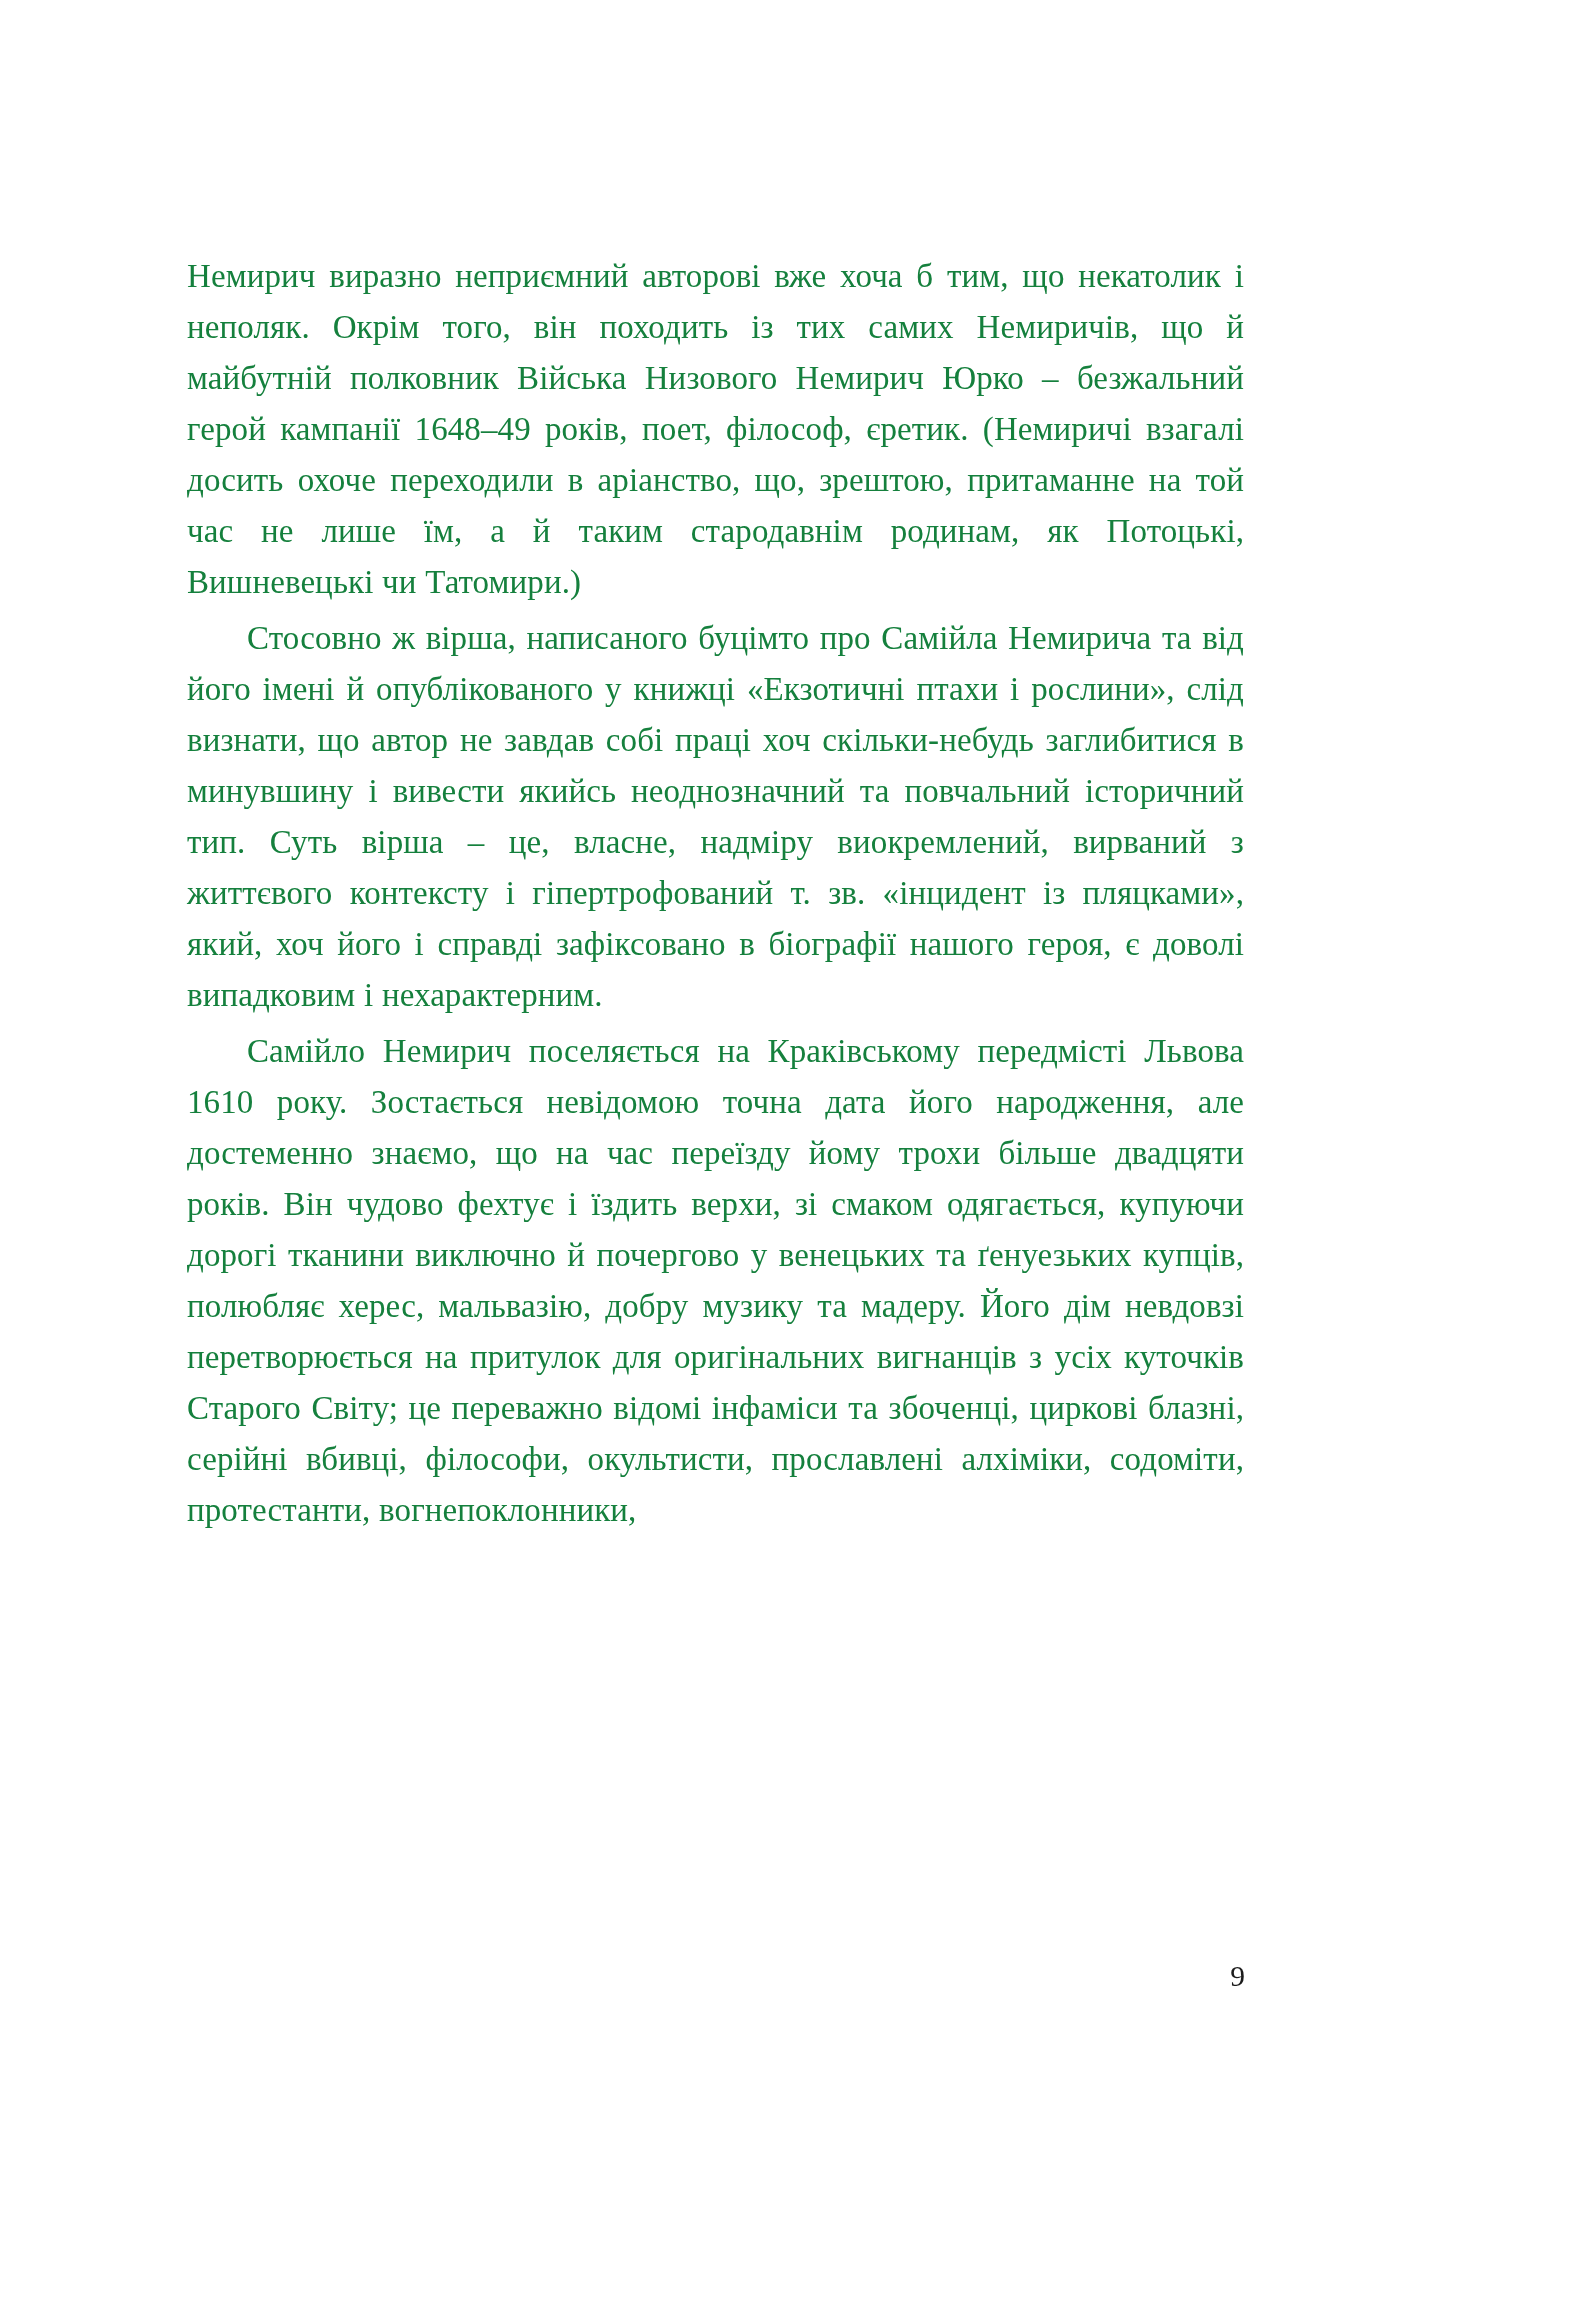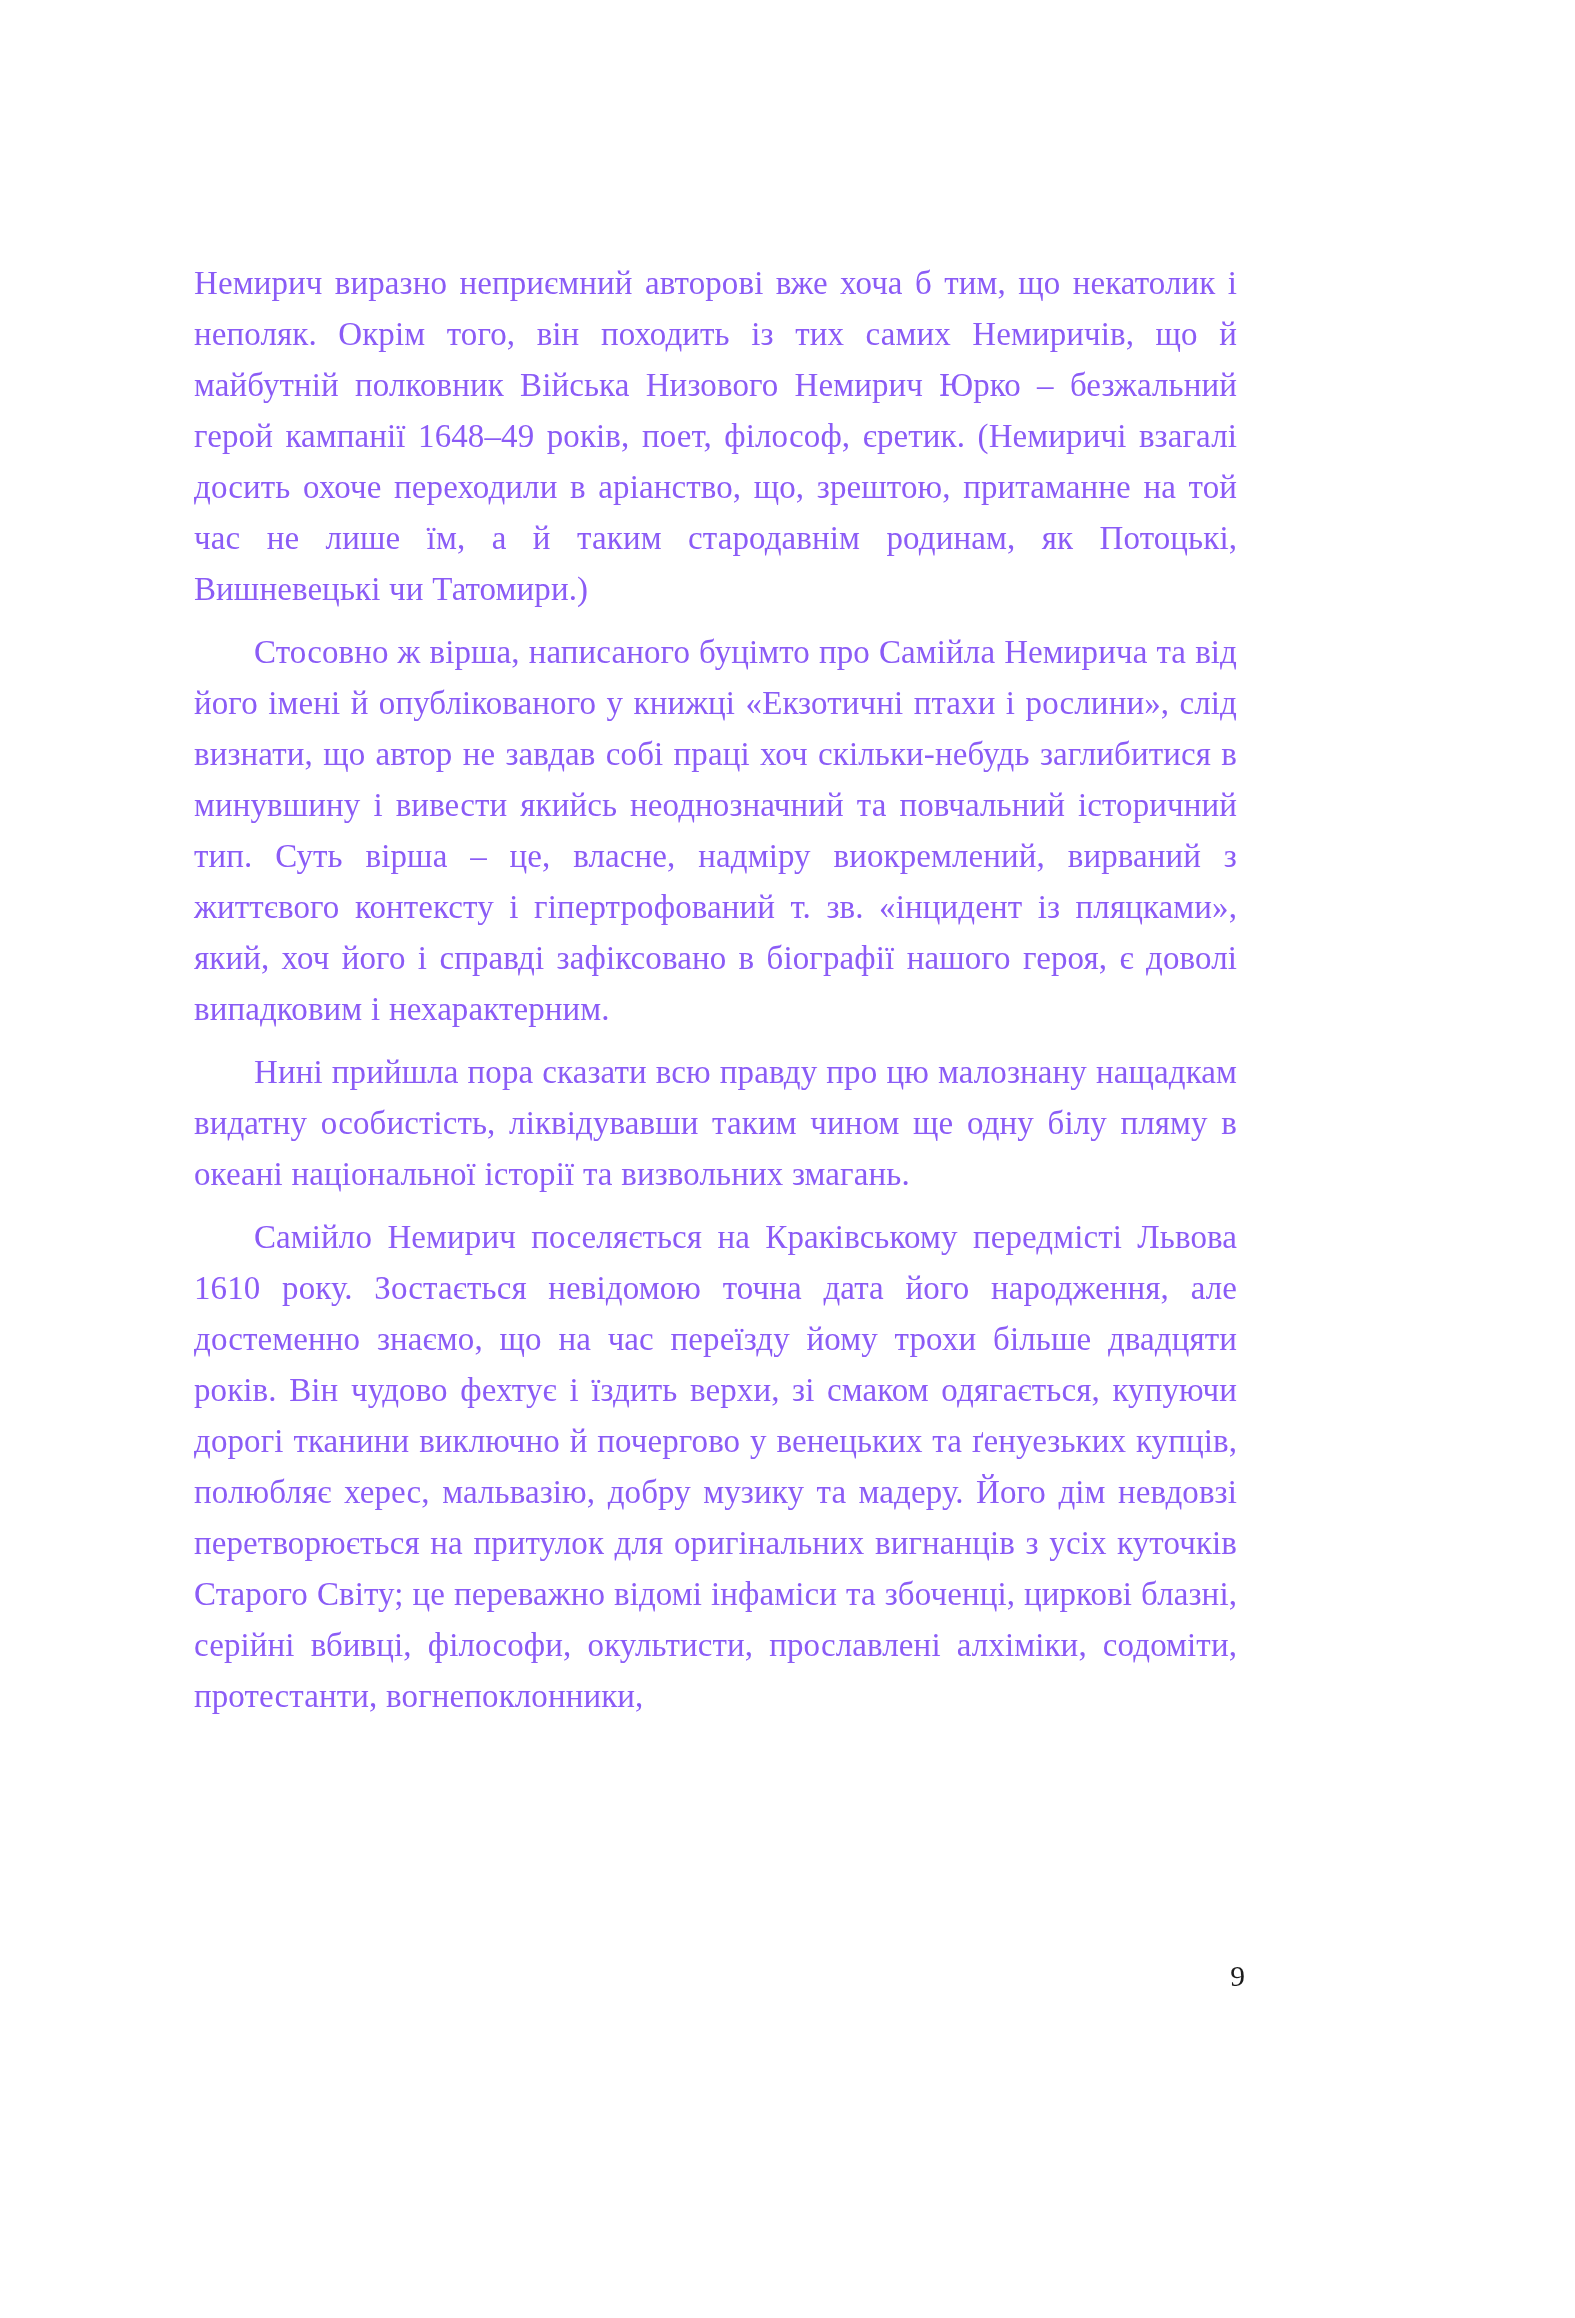--- a/index.html
+++ b/index.html
@@ -25,28 +25,28 @@
 
   
   .text-block {
     position: absolute;
     left: 182px;
     top: 246px;
     width: 1067px;
   }
 
   .para {
-    margin: 12px;
+    margin: 5px;
     text-align: justify;
     text-justify: inter-word;
     font-size: 33px;
     line-height: 51px;
     letter-spacing: 0.1px;
     word-spacing: 0.3px;
-    color: #8b5cf6;
+    color: #15803d;
     hyphens: manual;
     -webkit-hyphens: manual;
   }
 
   .para + .para {
     text-indent: 60px;
   }
 
   
   .para.continuation {
@@ -69,21 +69,20 @@
 <body>
 
 <div class="page">
 
   <div class="text-block">
 
     <p class="para continuation">Немирич виразно неприємний авторові вже хоча б тим, що некатолик і неполяк. Окрім того, він походить із тих самих Немиричів, що й майбутній полковник Війська Низового Немирич Юрко – безжальний герой кампанії 1648–49 років, поет, філософ, єретик. (Немиричі взагалі досить охоче переходили в аріанство, що, зрештою, притаманне на той час не лише їм, а й таким стародавнім родинам, як Потоцькі, Вишневецькі чи Татомири.)</p>
 
     <p class="para">Стосовно ж вірша, написаного буцімто про Самійла Немирича та від його імені й опублікованого у книжці «Екзотичні птахи і рослини», слід визнати, що автор не завдав собі праці хоч скільки-небудь заглибитися в минувшину і вивести якийсь неоднозначний та повчальний історичний тип. Суть вірша – це, власне, надміру виокремлений, вирваний з життєвого контексту і гіпертрофований т. зв. «інцидент із пляцками», який, хоч його і справді зафіксовано в біографії нашого героя, є доволі випадковим і нехарактерним.</p>
 
-    <p class="para">Нині прийшла пора сказати всю правду про цю малознану нащадкам видатну особистість, ліквідувавши таким чином ще одну білу пляму в океані національної історії та визвольних змагань.</p>
 
     <p class="para">Самійло Немирич поселяється на Краківському передмісті Львова 1610 року. Зостається невідомою точна дата його народження, але достеменно знаємо, що на час переїзду йому трохи більше двадцяти років. Він чудово фехтує і їздить верхи, зі смаком одягається, купуючи дорогі тканини виключно й почергово у венецьких та ґенуезьких купців, полюбляє херес, мальвазію, добру музику та мадеру. Його дім невдовзі перетворюється на притулок для оригінальних вигнанців з усіх куточків Старого Світу; це переважно відомі інфаміси та збоченці, циркові блазні, серійні вбивці, філософи, окультисти, прославлені алхіміки, содоміти, протестанти, вогнепоклонники,</p>
 
   </div>
 
   <div class="page-number">9</div>
 
 </div>
 
 

